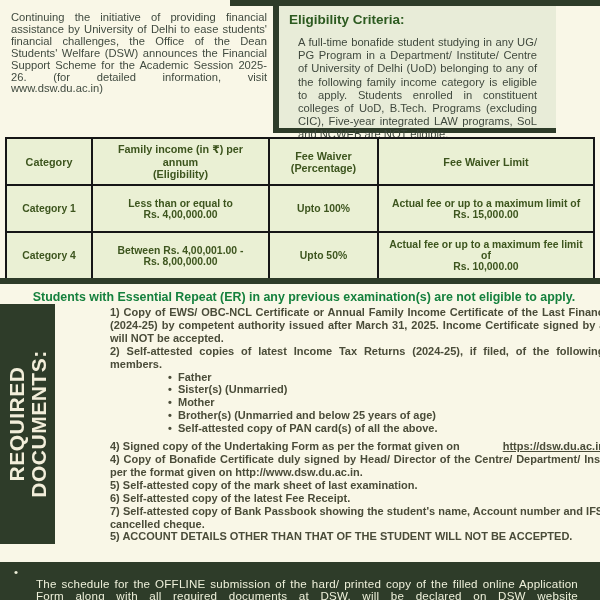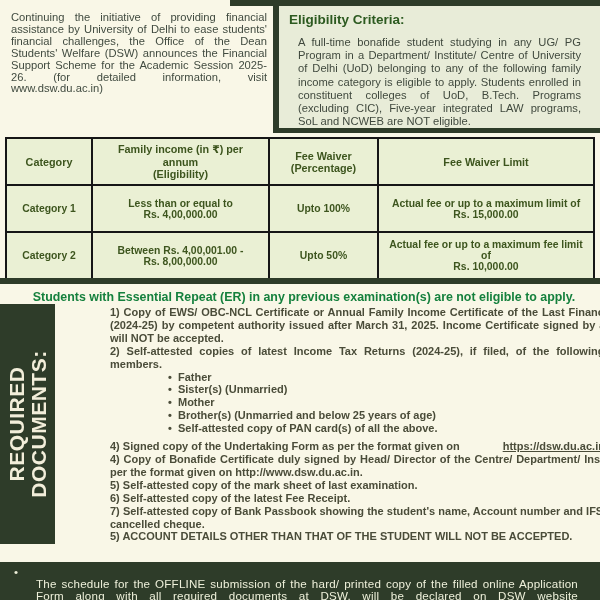--- a/index.html
+++ b/index.html
@@ -7,21 +7,21 @@
     width:600px;height:600px;position:relative;overflow:hidden;
     background:#f9f7e7;
     font-family:"Liberation Sans","DejaVu Sans",sans-serif;
   }
   .page{position:absolute;inset:0;}
   .topbar{position:absolute;left:230px;top:0;width:370px;height:6px;background:#2e3c29;}
   .intro{
     position:absolute;left:11px;top:12px;width:256px;margin:0;
     font-size:11.2px;line-height:11.9px;color:#414b40;text-align:justify;
   }
-  .elig-panel{position:absolute;left:273px;top:0;width:327px;height:133px;background:#2e3c29;}
+  .elig-panel{position:absolute;left:273px;top:0;width:283px;height:133px;background:#2e3c29;}
   .elig-inner{
     position:absolute;left:6px;top:6px;right:0;bottom:5px;
     background:#e8ecd8;box-sizing:border-box;padding:6px 10px 4px 10px;
   }
   .elig-inner h2{margin:0 0 5px 0;font-size:13.5px;font-weight:bold;color:#2c5a20;}
   .elig-inner p{margin:9px;font-size:11.2px;line-height:13.2px;color:#3f483d;text-align:justify;}
   table.fee-table{
     position:absolute;left:5px;top:137px;width:590px;height:141px;
     border-collapse:collapse;table-layout:fixed;background:#eaf0d4;
   }
@@ -96,21 +96,21 @@
     <tbody>
       <tr>
         <td>Category 1</td>
         <td>Less than or equal to
 Rs. 4,00,000.00</td>
         <td>Upto 100%</td>
         <td>Actual fee or up to a maximum limit of
 Rs. 15,000.00</td>
       </tr>
       <tr>
-        <td>Category 2</td>
+        <td>Category 4</td>
         <td>Between Rs. 4,00,001.00 -
 Rs.  8,00,000.00</td>
         <td>Upto 50%</td>
         <td>Actual fee or up to a maximum fee limit of
 Rs. 10,000.00</td>
       </tr>
     </tbody>
   </table>
 
   <div class="divider"></div>

